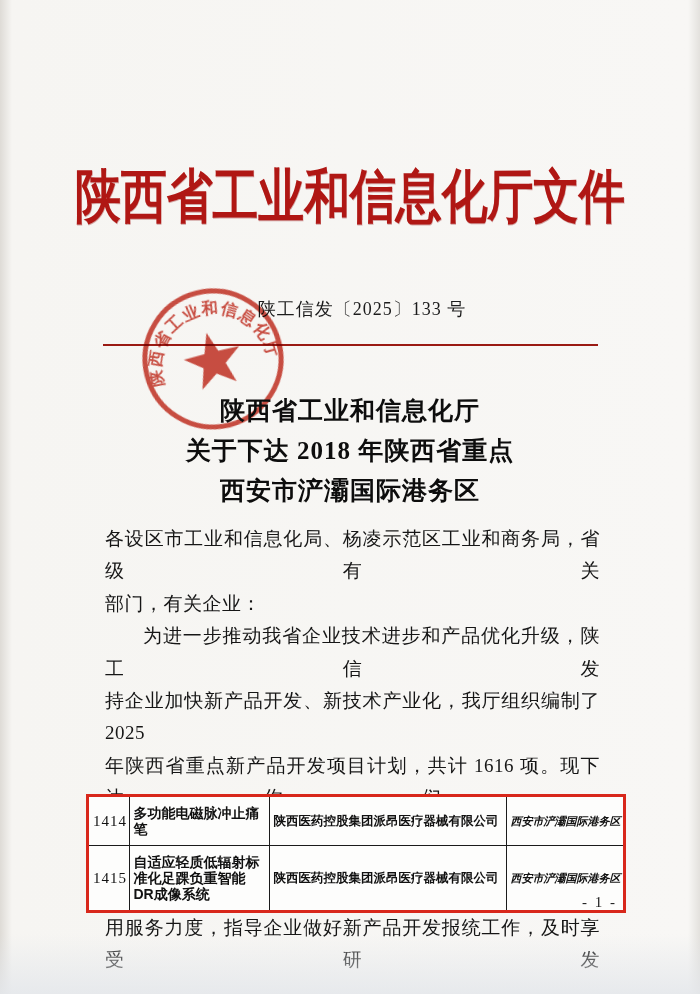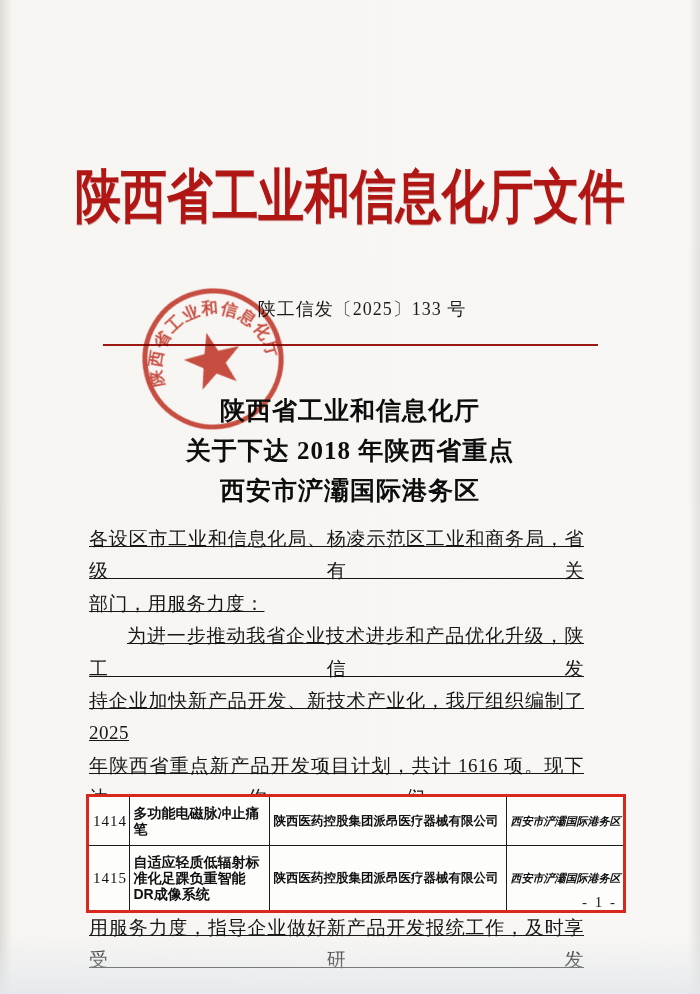--- a/index.html
+++ b/index.html
@@ -51,24 +51,23 @@
     mix-blend-mode: multiply;
   }
   .notice-title {
     position: absolute; top: 391px; left: 0; width: 700px;
     text-align: center;
     font-weight: bold; color: #0d0d0d;
     font-size: 25px; line-height: 40px;
     letter-spacing: 1px;
   }
   .body-block {
-    position: absolute; top: 523px; left: 89px; width: 495px;
+    position: absolute; top: 523px; left: 105px; width: 495px;
     font-size: 19px; line-height: 32.4px; color: #161616;
     letter-spacing: 0.5px;
-    text-decoration: underline;
   }
   .body-line { text-align: justify; }
   .body-line.full { text-align-last: justify; }
   .body-line.indent { text-indent: 2em; }
   .doc-table-wrap {
     position: absolute; left: 86px; top: 794px; width: 540px;
     border: 3px solid #d8271b;
     background: #fdfdfc;
   }
   table.doc-table {
@@ -135,21 +134,21 @@
   </svg>
 
   <div class="notice-title">
     <div>陕西省工业和信息化厅</div>
     <div>关于下达 2018 年陕西省重点</div>
     <div>西安市浐灞国际港务区</div>
   </div>
 
   <div class="body-block">
     <div class="body-line full">各设区市工业和信息化局、杨凌示范区工业和商务局，省级有关</div>
-    <div class="body-line">部门，用服务力度：</div>
+    <div class="body-line">部门，有关企业：</div>
     <div class="body-line full indent">为进一步推动我省企业技术进步和产品优化升级，陕工信发</div>
     <div class="body-line full">持企业加快新产品开发、新技术产业化，我厅组织编制了 2025</div>
     <div class="body-line full">年陕西省重点新产品开发项目计划，共计 1616 项。现下达你们，</div>
     <div class="body-line">请认真组织实施。</div>
     <div class="body-line full indent">一、各项目主管部门要进一步加大企业新产品研发和推广应</div>
     <div class="body-line full">用服务力度，指导企业做好新产品开发报统工作，及时享受研发</div>
   </div>
 
   <div class="doc-table-wrap">
     <table class="doc-table">

